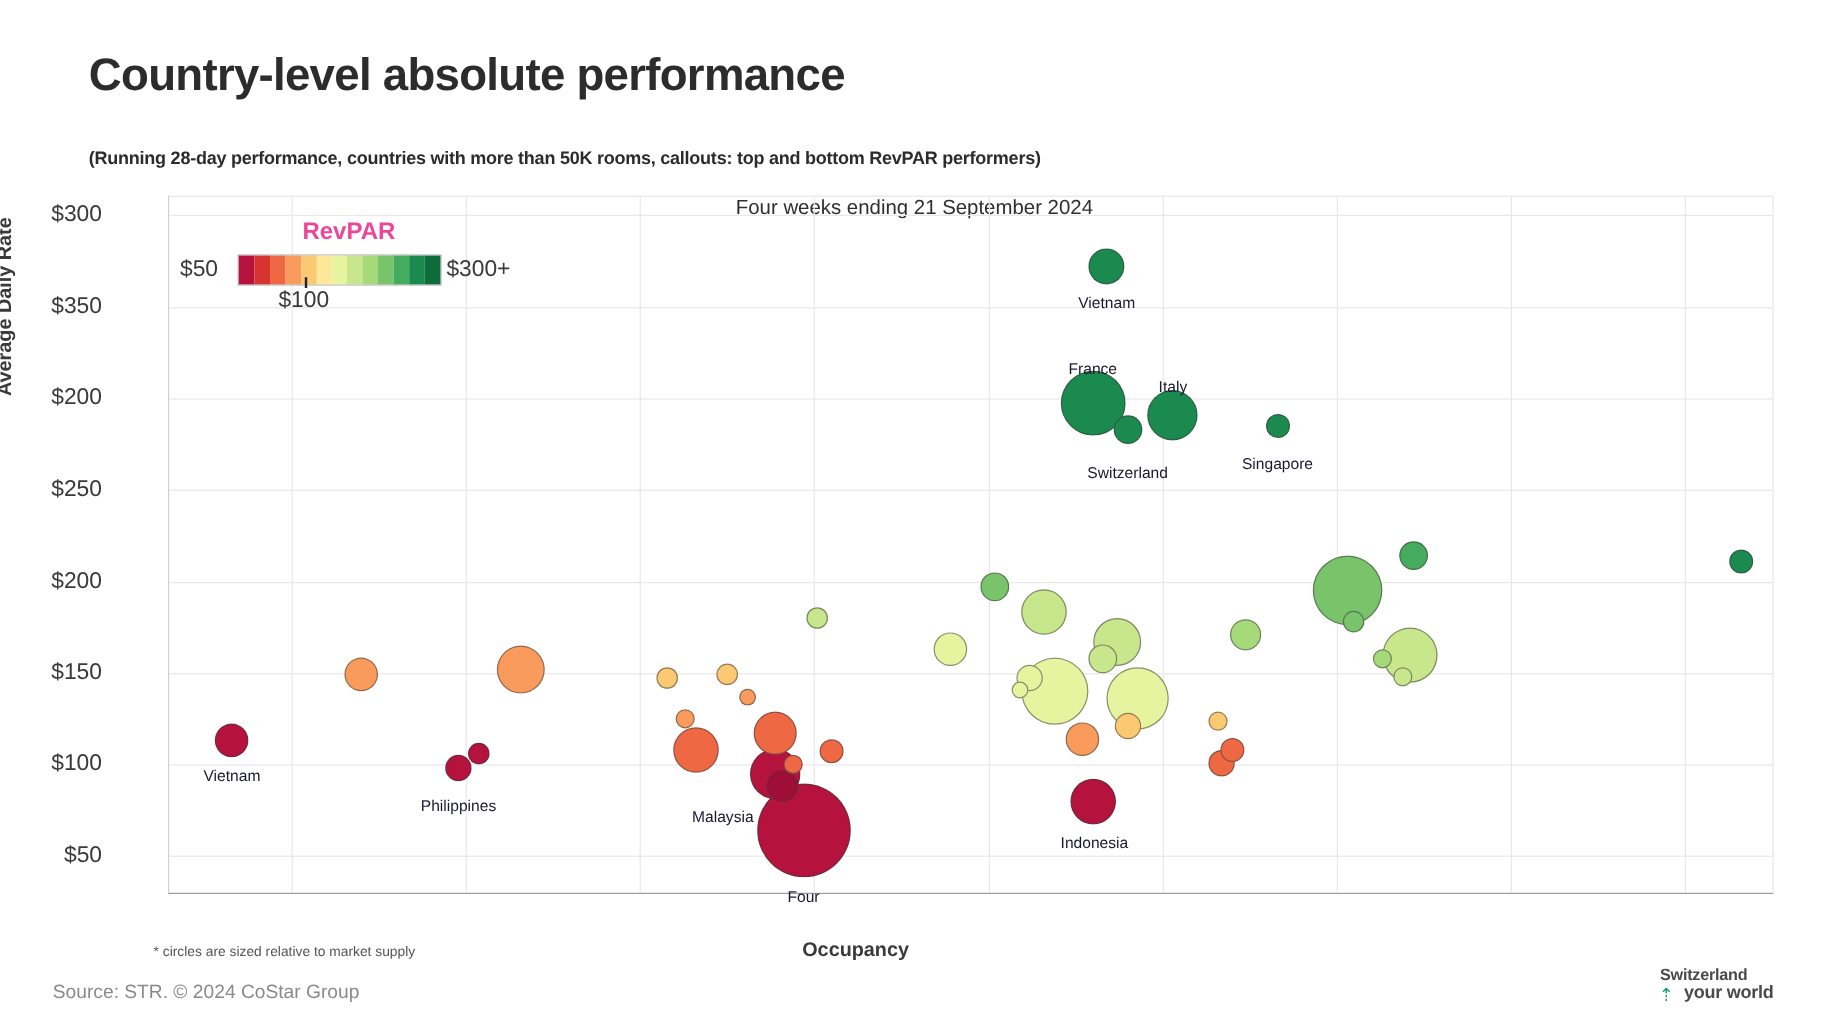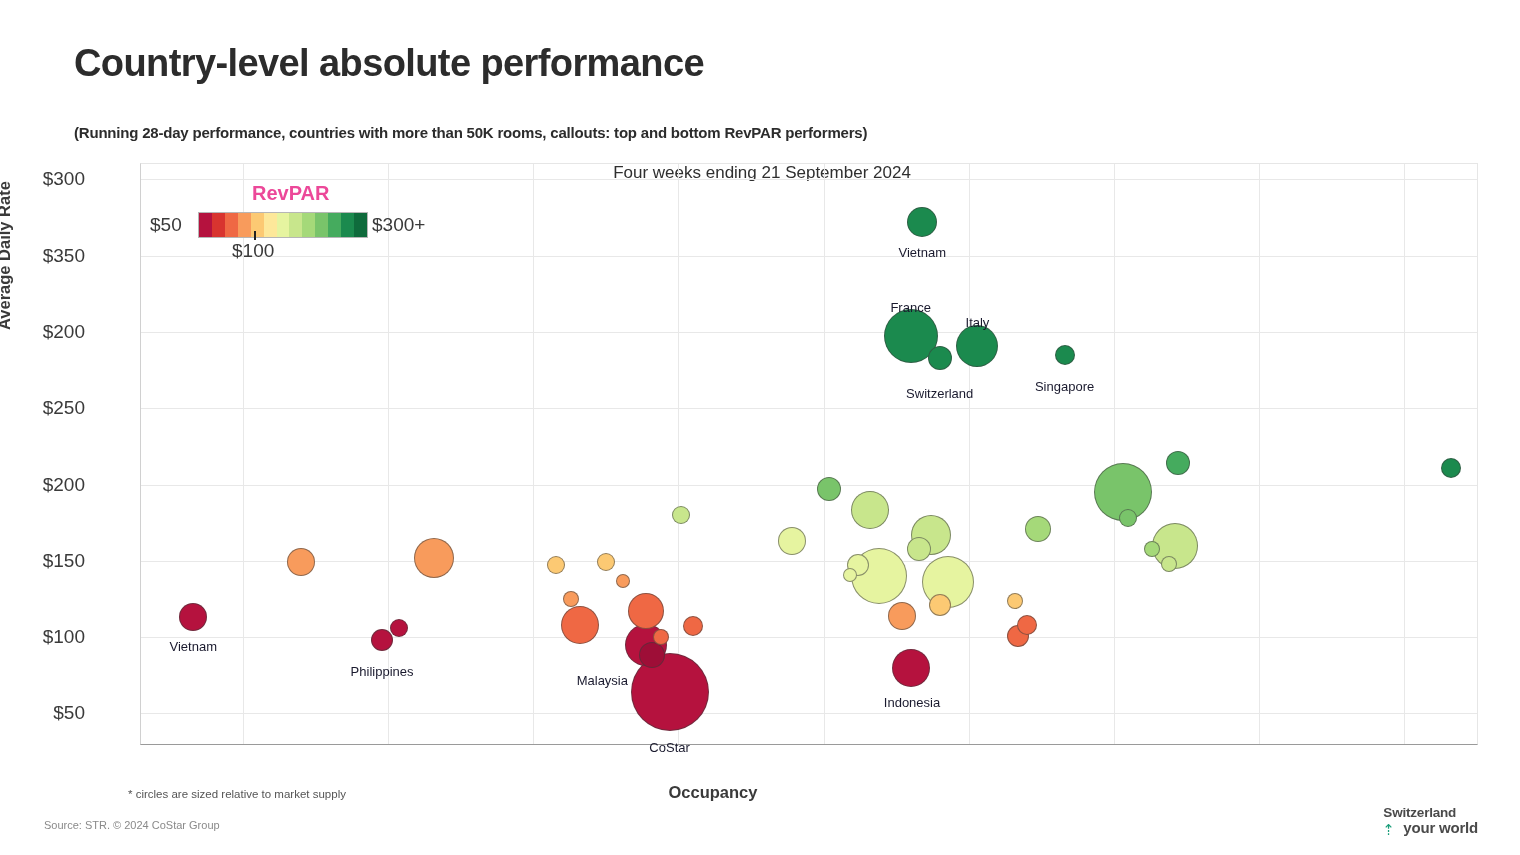--- a/index.html
+++ b/index.html
@@ -103,21 +103,21 @@
     font-size: 19px; color:#3a3a3a;
   }
 
   
   .footnote {
     position: absolute; left: 128px; top: 788px;
     font-size: 11.5px; color:#555;
   }
   .source {
     position: absolute; left: 44px; top: 819px;
-    font-size: 11px; color:#8a8a8a;
+    font-size: 16px; color:#8a8a8a;
   }
   .logo {
     position: absolute; right: 42px; top: 806px;
     text-align: left; line-height: 1.05;
   }
   .logo-l1 { font-size: 13.5px; font-weight: bold; color:#4a4a4a; letter-spacing:-0.2px;}
   .logo-l2 { font-size: 15px; font-weight: bold; color:#4a4a4a; letter-spacing:-0.2px; margin-left:20px;}
   .logo-mark {
     position:absolute; left:-1px; top:16px; width:16px; height:15px;
     color:#1a9e7a; font-size:15px; line-height:1;
@@ -199,21 +199,21 @@
       <div class="bubble" title="" style="left: 429.843px; top: 435px; width: 16px; height: 16px; background: rgb(248, 155, 92);"></div>
       <div class="bubble" title="" style="left: 519.878px; top: 473.158px; width: 16px; height: 16px; background: rgb(239, 104, 68);"></div>
       <div class="bubble" title="" style="left: 874.209px; top: 436.526px; width: 16px; height: 16px; background: rgb(252, 201, 115);"></div>
       <div class="bubble" title="" style="left: 1010.71px; top: 384.632px; width: 16px; height: 16px; background: rgb(165, 217, 121);"></div>
       <div class="bubble" title="" style="left: 1028.14px; top: 399.895px; width: 16px; height: 16px; background: rgb(200, 230, 140);"></div>
       <div class="bubble" title="" style="left: 482.122px; top: 416.684px; width: 14px; height: 14px; background: rgb(248, 155, 92);"></div>
       <div class="bubble" title="" style="left: 708.661px; top: 410.579px; width: 14px; height: 14px; background: rgb(230, 244, 160);"></div>
       <div class="bubble-label" style="left: 52.2783px; top: 475.316px;">Vietnam</div>
       <div class="bubble-label" style="left: 241.061px; top: 500.211px;">Philippines</div>
       <div class="bubble-label" style="left: 461.357px; top: 508.789px;">Malaysia</div>
-      <div class="bubble-label" style="left: 528.591px; top: 576.105px;">CoStar</div>
+      <div class="bubble-label" style="left: 528.591px; top: 576.105px;">Four</div>
       <div class="bubble-label" style="left: 771px; top: 530.684px;">Indonesia</div>
       <div class="bubble-label" style="left: 781.27px; top: 81px;">Vietnam</div>
       <div class="bubble-label" style="left: 769.652px; top: 136.474px;">France</div>
       <div class="bubble-label" style="left: 798.696px; top: 221.842px;">Switzerland</div>
       <div class="bubble-label" style="left: 836.452px; top: 150.632px;">Italy</div>
       <div class="bubble-label" style="left: 923.583px; top: 214.789px;">Singapore</div>
     </div>
 
   <div class="legend">
     <div class="legend-title">RevPAR</div>

